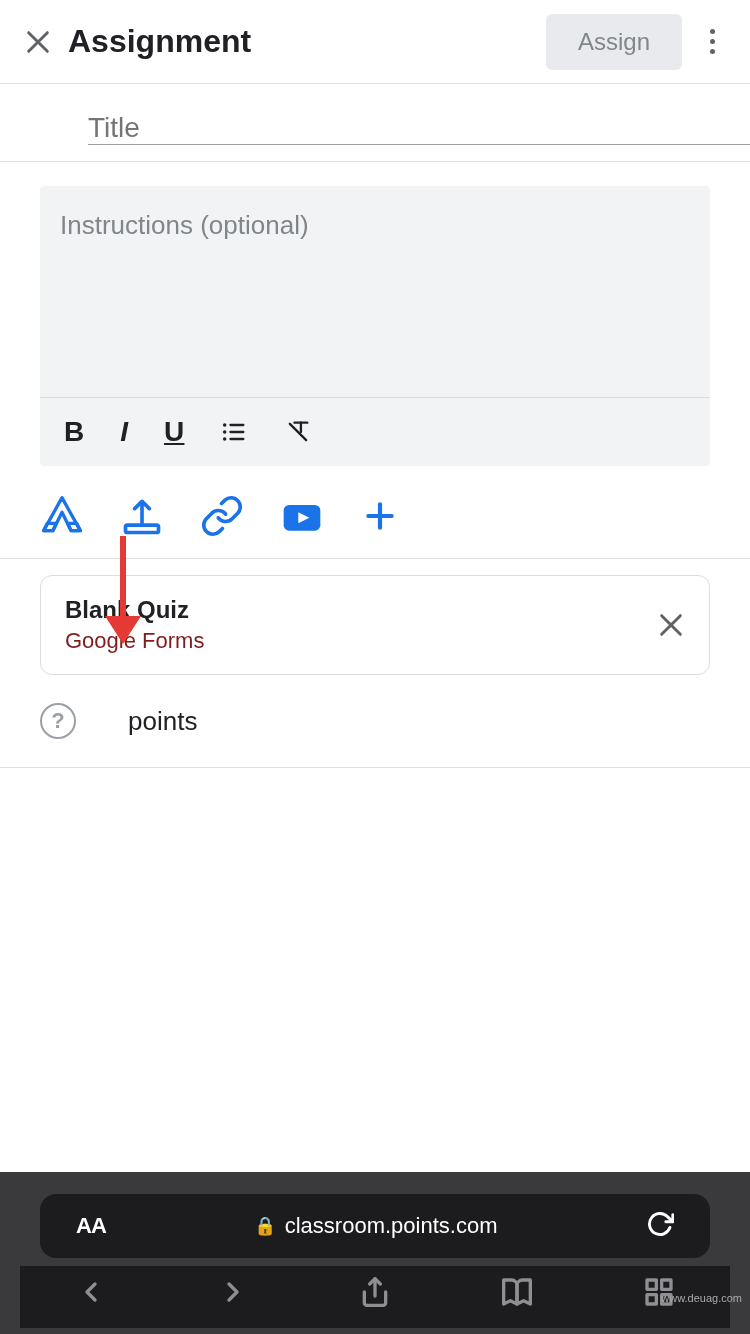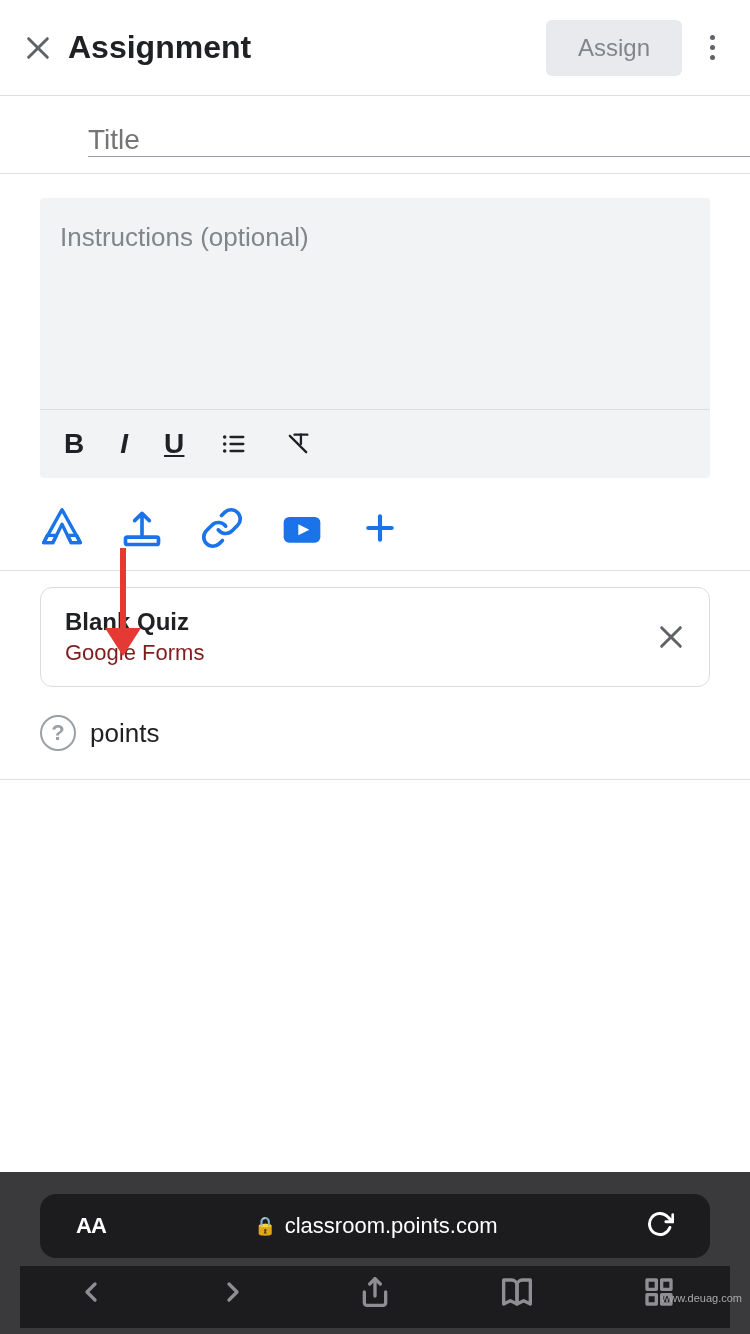--- a/index.html
+++ b/index.html
@@ -11,21 +11,21 @@
       font-family: -apple-system, 'Helvetica Neue', Arial, sans-serif;
       display: flex;
       flex-direction: column;
     }
 
     
     .header {
       display: flex;
       align-items: center;
       padding: 0 16px;
-      height: 96px;
+      height: 84px;
       border-bottom: 1px solid #e0e0e0;
       background: #fff;
     }
     .header-close {
       width: 44px;
       height: 44px;
       display: flex;
       align-items: center;
       justify-content: center;
       cursor: pointer;
@@ -219,20 +219,21 @@
       display: flex;
       align-items: center;
       justify-content: center;
       color: #9aa0a6;
       font-size: 22px;
       cursor: pointer;
     }
     .points-label {
       font-size: 26px;
       color: #202124;
+      margin-left: 38px;
     }
 
     
     .browser-bar {
       background: #1c1c1e;
       padding: 16px 36px;
       display: flex;
       align-items: center;
       gap: 20px;
       border-radius: 16px;

